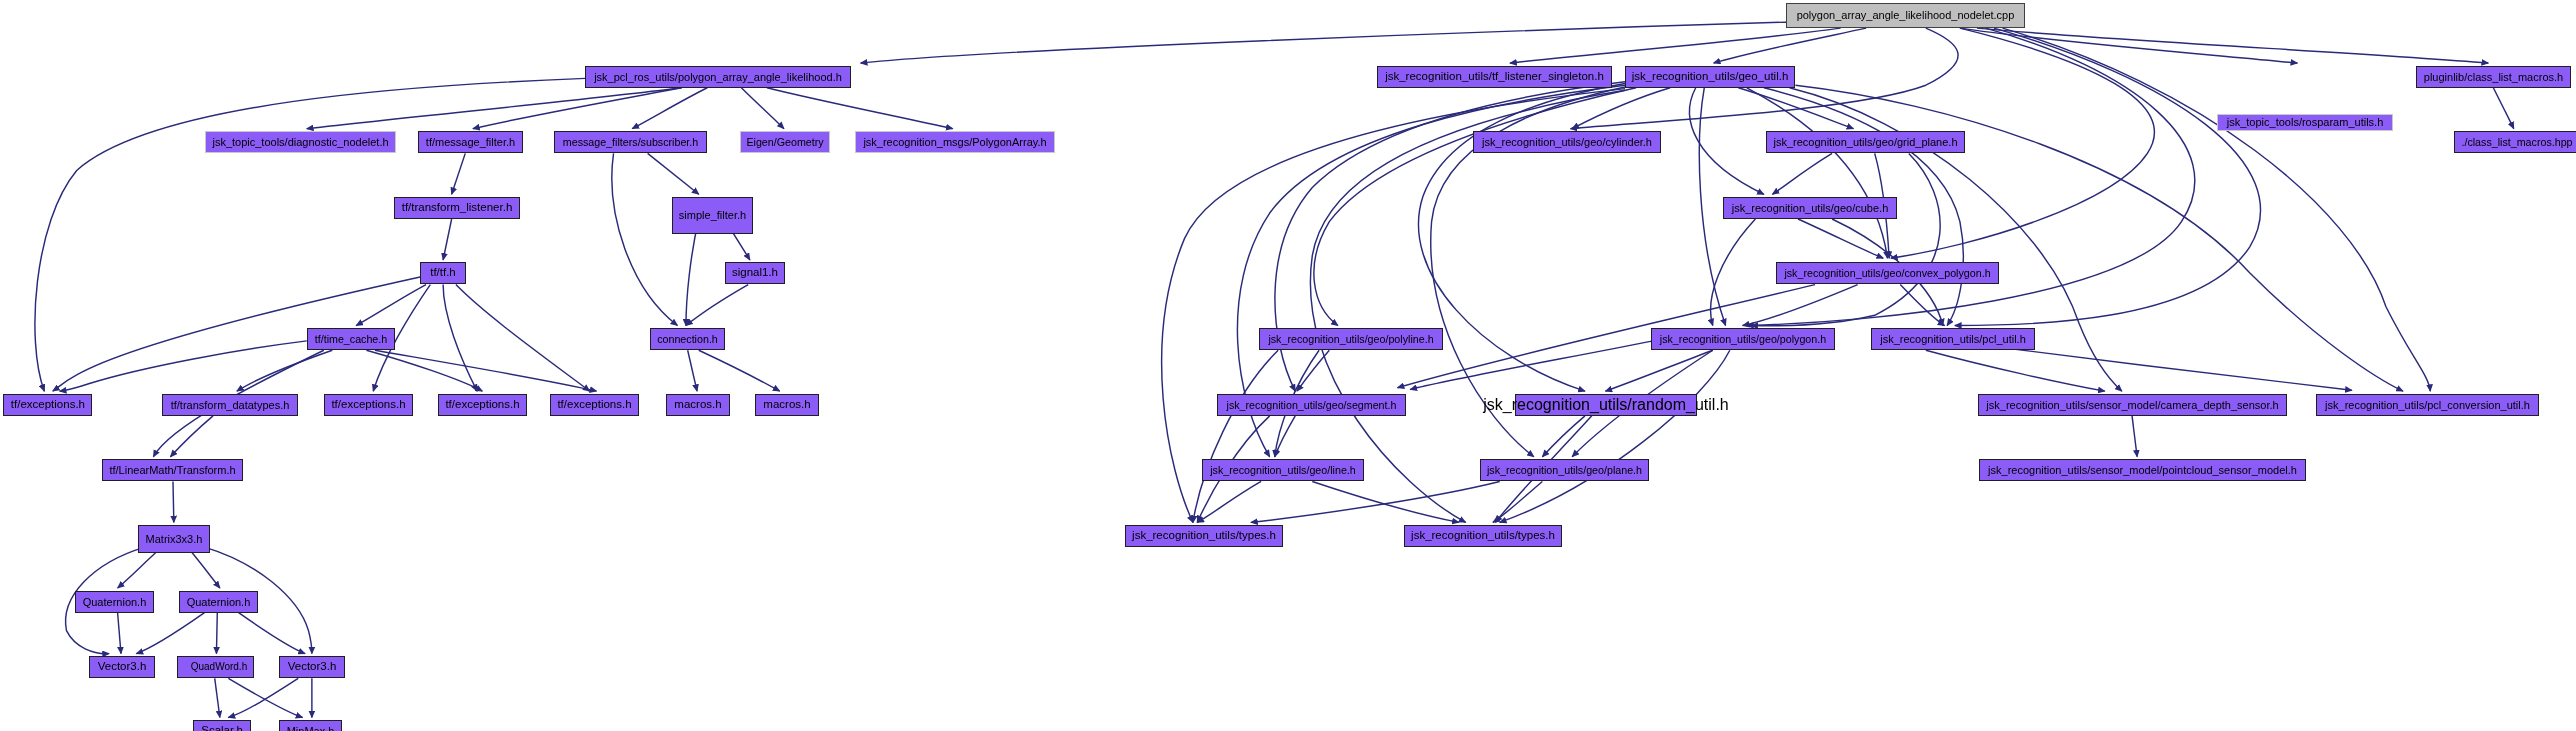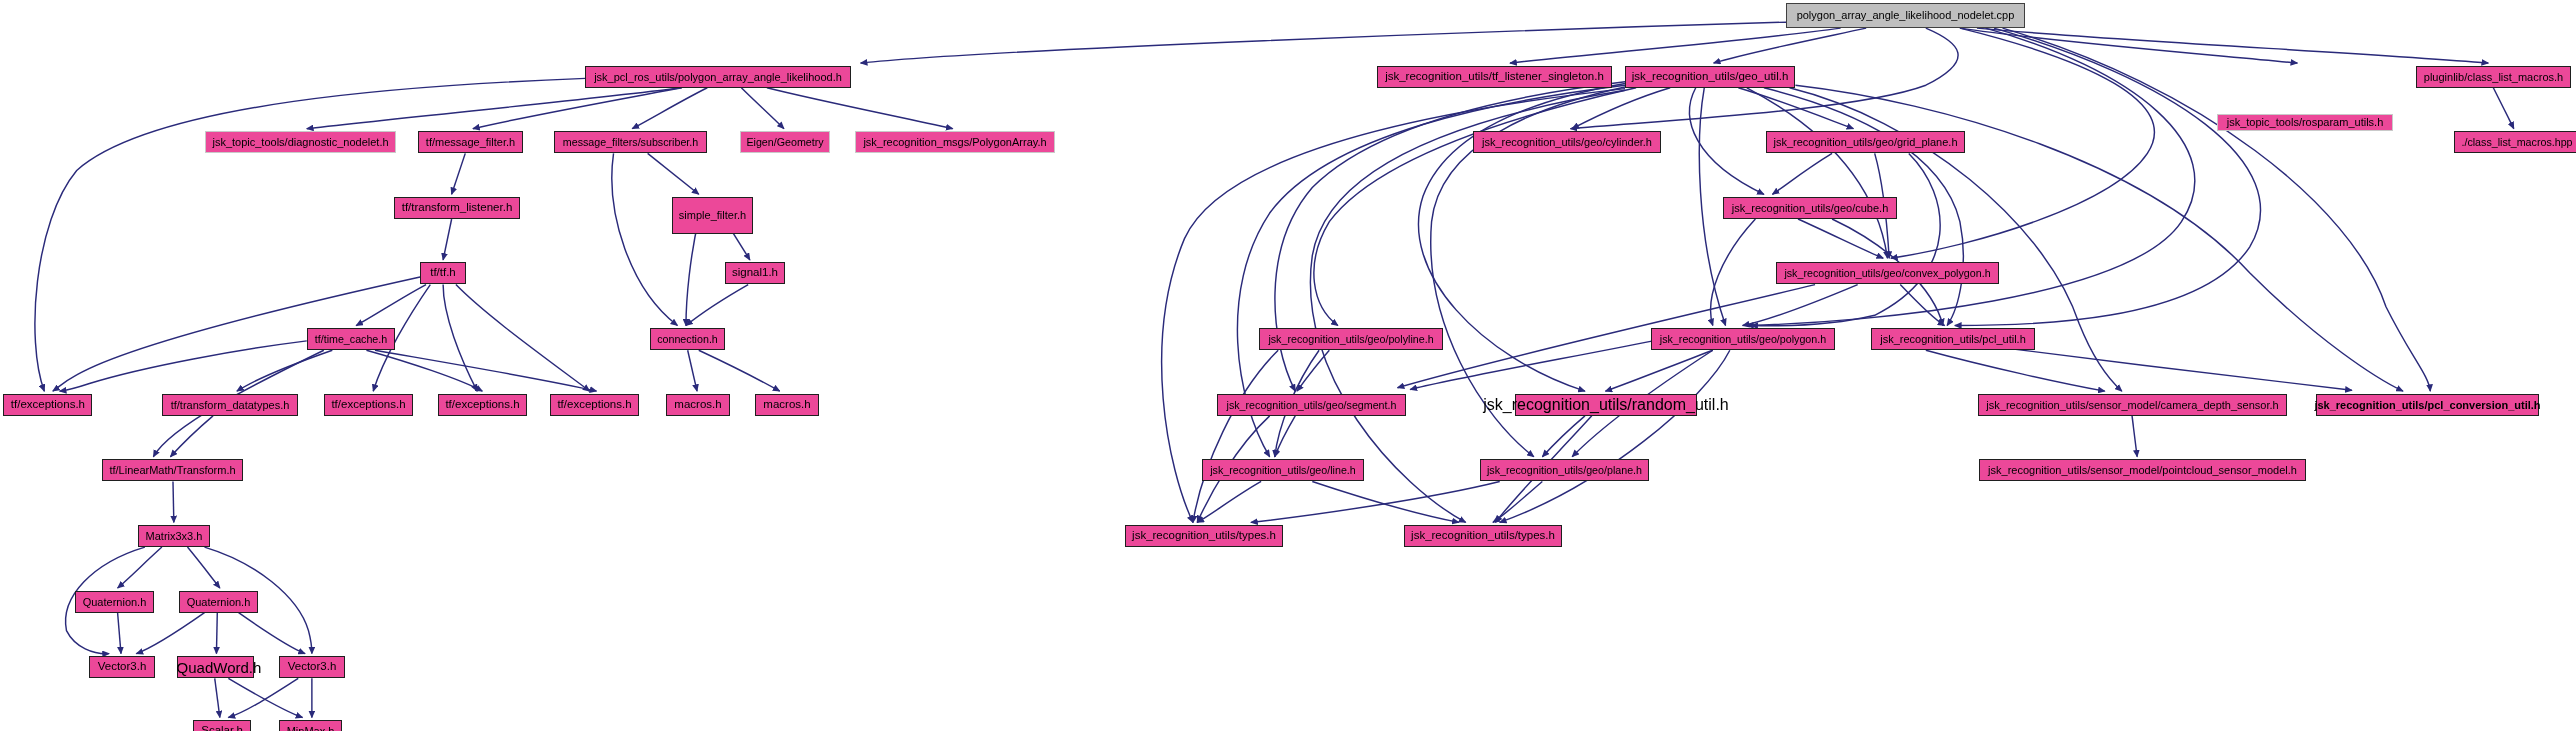--- a/index.html
+++ b/index.html
@@ -1,20 +1,20 @@
 <!DOCTYPE html>
 <html style="font-size:13.6px"><head>
 <meta charset="utf-8">
 <style>
   html,body{margin:0;padding:0;background:#ffffff;}
   body{font-family:"Liberation Sans", sans-serif;}
   #graph-root{position:relative;width:2576px;height:732px;background:#ffffff;overflow:hidden;}
   svg.graph-canvas{position:absolute;left:0;top:0;width:2576px;height:732px;display:block;}
   .node-box{position:absolute;box-sizing:border-box;display:flex;align-items:center;justify-content:center;
-            background:#ec4899;border:0.9px solid #1f1f1f;white-space:nowrap;}
+            background:#8b5cf6;border:0.9px solid #1f1f1f;white-space:nowrap;}
   .node-box .node-label{font-family:"Liberation Sans", sans-serif;font-size:11.5px;color:#000000;line-height:1;
             letter-spacing:0px;padding:0 5.1px;}
   .node-box.dim{border:0.9px solid #c9c9c9;}
   .node-box.root{background:#bfbfbf;border:0.9px solid #404040;}
   .node-box.root .node-label{color:#000000;}
 </style>
 </head>
 <body>
 
 <div id="graph-root">
@@ -219,54 +219,54 @@
       <div class="node-box" style="left: 1217px; top: 394px; width: 189px; height: 22px;">
         <span class="node-label" style="font-size: 10.7px;">jsk_recognition_utils/geo/segment.h</span>
       </div>
       <div class="node-box" style="left: 1515px; top: 394px; width: 182px; height: 22px;">
         <span class="node-label" style="font-size: 16px;">jsk_recognition_utils/random_util.h</span>
       </div>
       <div class="node-box" style="left: 1978px; top: 394px; width: 309px; height: 22px;">
         <span class="node-label" style="font-size: 11px; text-align: center;">jsk_recognition_utils/sensor_model/camera_depth_sensor.h</span>
       </div>
       <div class="node-box" style="left: 2316px; top: 394px; width: 223px; height: 22px;">
-        <span class="node-label" style="font-size: 11px; font-weight: bold;">jsk_recognition_utils/pcl_conversion_util.h</span>
+        <span class="node-label" style="font-size: 11px;">jsk_recognition_utils/pcl_conversion_util.h</span>
       </div>
       <div class="node-box" style="left: 102px; top: 459px; width: 141px; height: 22px;">
         <span class="node-label" style="font-size: 11px;">tf/LinearMath/Transform.h</span>
       </div>
       <div class="node-box" style="left: 1202px; top: 459px; width: 162px; height: 22px;">
         <span class="node-label" style="font-size: 10.7px;">jsk_recognition_utils/geo/line.h</span>
       </div>
       <div class="node-box" style="left: 1480px; top: 459px; width: 169px; height: 22px;">
         <span class="node-label" style="font-size: 10.7px;">jsk_recognition_utils/geo/plane.h</span>
       </div>
       <div class="node-box" style="left: 1979px; top: 459px; width: 327px; height: 22px;">
         <span class="node-label" style="font-size: 11px;">jsk_recognition_utils/sensor_model/pointcloud_sensor_model.h</span>
       </div>
-      <div class="node-box" style="left: 138px; top: 525px; width: 72px; height: 22px; align-items: center;">
+      <div class="node-box" style="left: 138px; top: 525px; width: 72px; height: 28px; align-items: center;">
         <span class="node-label" style="font-size: 11px;">Matrix3x3.h</span>
       </div>
       <div class="node-box" style="left: 1125px; top: 525px; width: 158px; height: 22px;">
         <span class="node-label">jsk_recognition_utils/types.h</span>
       </div>
       <div class="node-box" style="left: 1404px; top: 525px; width: 158px; height: 22px;">
         <span class="node-label">jsk_recognition_utils/types.h</span>
       </div>
       <div class="node-box" style="left: 75px; top: 591px; width: 79px; height: 22px;">
         <span class="node-label" style="font-size: 11px;">Quaternion.h</span>
       </div>
       <div class="node-box" style="left: 179px; top: 591px; width: 79px; height: 22px;">
         <span class="node-label" style="font-size: 11px;">Quaternion.h</span>
       </div>
       <div class="node-box" style="left: 89px; top: 656px; width: 66px; height: 22px;">
         <span class="node-label">Vector3.h</span>
       </div>
       <div class="node-box" style="left: 177px; top: 656px; width: 77px; height: 22px;">
-        <span class="node-label" style="font-size: 15px; padding-left: 12px;">QuadWord.h</span>
+        <span class="node-label" style="font-size: 10px; padding-left: 12px;">QuadWord.h</span>
       </div>
       <div class="node-box" style="left: 279px; top: 656px; width: 66px; height: 22px;">
         <span class="node-label">Vector3.h</span>
       </div>
       <div class="node-box" style="left: 193px; top: 720px; width: 58px; height: 22px;">
         <span class="node-label">Scalar.h</span>
       </div>
       <div class="node-box" style="left: 279px; top: 720px; width: 63px; height: 22px;">
         <span class="node-label" style="font-size: 11px;">MinMax.h</span>
       </div>

